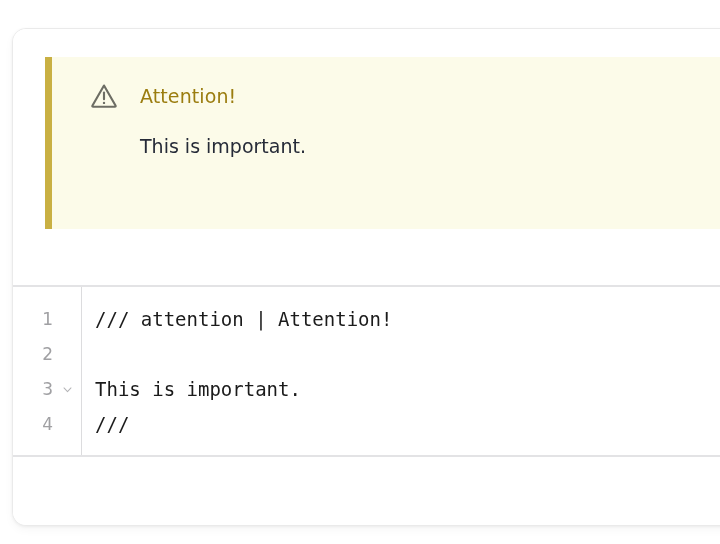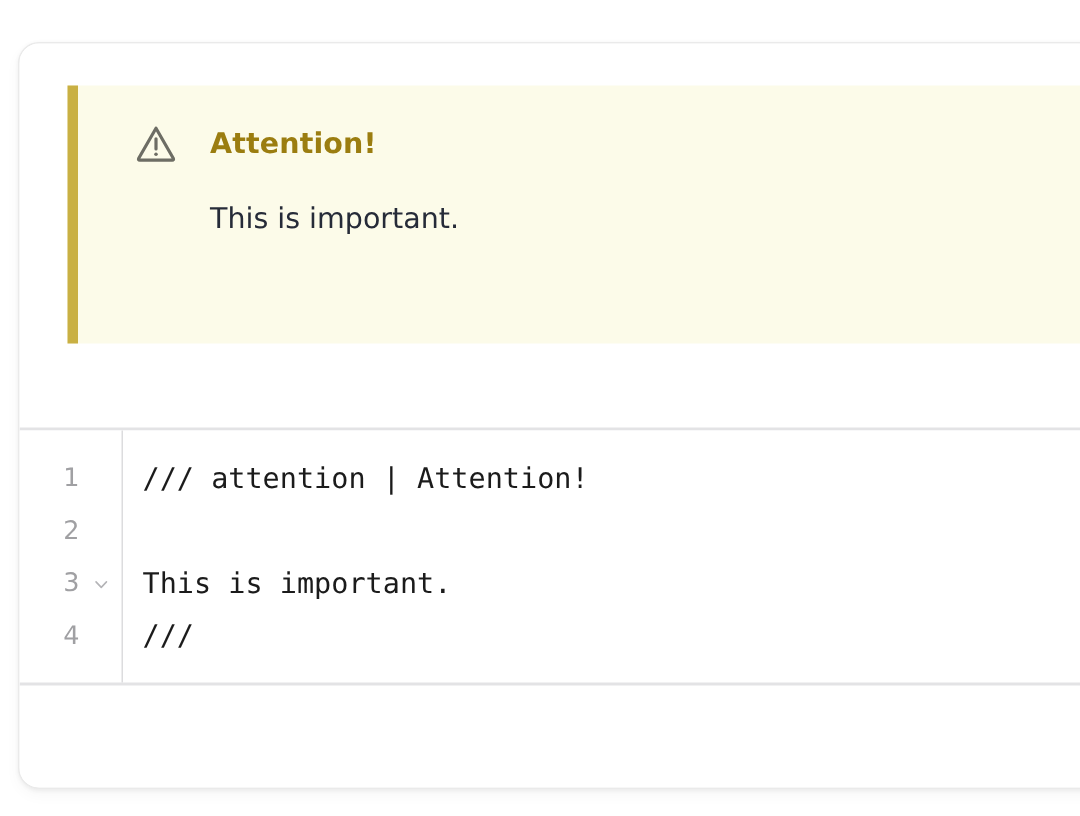--- a/index.html
+++ b/index.html
@@ -56,21 +56,21 @@
   .warn-icon {
     width: 30px;
     height: 30px;
     flex: 0 0 30px;
     display: block;
   }
 
   .adm-title {
     margin-left: 21px;
     font-size: 19px;
-    font-weight: 700;
+    font-weight: 400;
     color: #9b7d10;
     letter-spacing: 0.1px;
     white-space: nowrap;
   }
 
   .adm-body {
     padding: 24px 0 0 88px;
     font-size: 19px;
     color: #262b38;
     white-space: nowrap;

